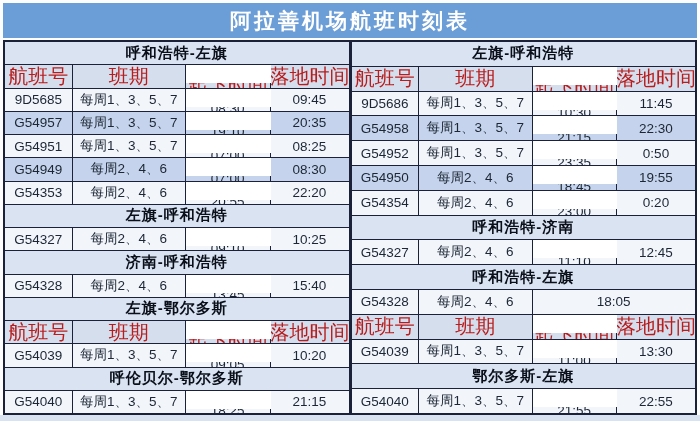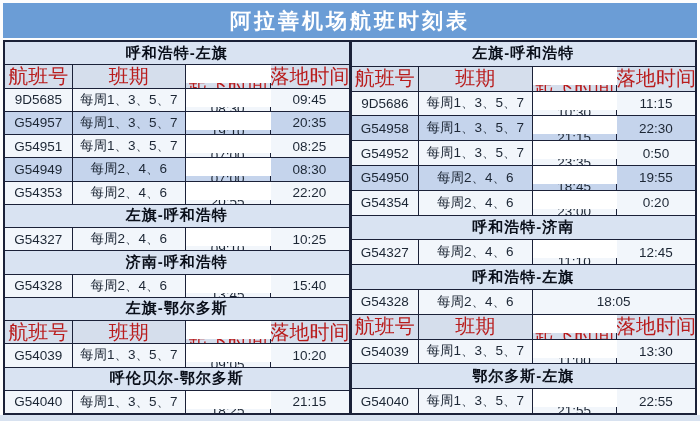--- a/index.html
+++ b/index.html
@@ -142,21 +142,21 @@
         <div class="row header-row">
           <div class="cell c0">航班号</div>
           <div class="cell c1">班期</div>
           <div class="cell c2">起飞时间</div>
           <div class="cell c3">落地时间</div>
         </div>
         <div class="row data-row">
           <div class="cell c0">9D5686</div>
           <div class="cell c1">每周1、3、5、7</div>
           <div class="cell c2">10:30</div>
-          <div class="cell c3">11:15</div>
+          <div class="cell c3">11:45</div>
         </div>
         <div class="row data-row alt">
           <div class="cell c0">G54958</div>
           <div class="cell c1">每周1、3、5、7</div>
           <div class="cell c2">21:15</div>
           <div class="cell c3">22:30</div>
         </div>
         <div class="row data-row">
           <div class="cell c0">G54952</div>
           <div class="cell c1">每周1、3、5、7</div>

